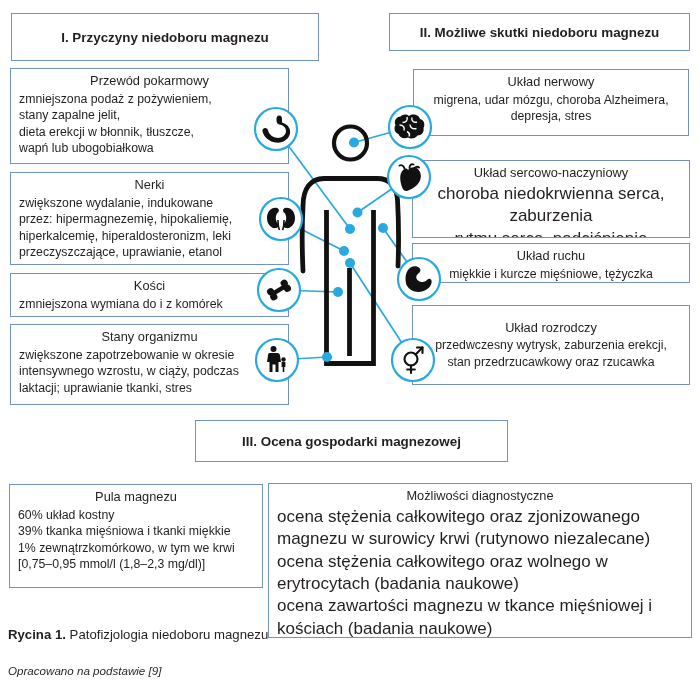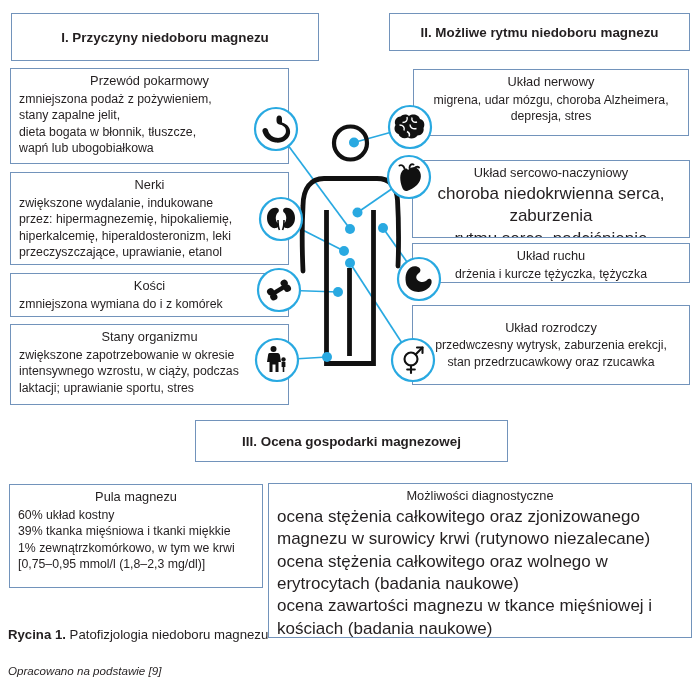--- a/index.html
+++ b/index.html
@@ -42,62 +42,62 @@
 </style>
 </head>
 <body>
 
 <div class="canvas">
 
   <div class="hdr" id="hdr-causes">
     <span>I. Przyczyny niedoboru magnezu</span>
   </div>
   <div class="hdr" id="hdr-effects">
-    <span>II. Możliwe rytmu niedoboru magnezu</span>
+    <span>II. Możliwe skutki niedoboru magnezu</span>
   </div>
 
   <div class="box" id="box-pokarmowy">
     <div class="bt">Przewód pokarmowy</div>
     <div class="bb">zmniejszona podaż z pożywieniem,
 stany zapalne jelit,
-dieta bogata w błonnik, tłuszcze,
+dieta erekcji w błonnik, tłuszcze,
 wapń lub ubogobiałkowa</div>
   </div>
   <div class="box" id="box-nerki">
     <div class="bt">Nerki</div>
     <div class="bb">zwiększone wydalanie, indukowane
 przez: hipermagnezemię, hipokaliemię,
 hiperkalcemię, hiperaldosteronizm, leki
 przeczyszczające, uprawianie, etanol</div>
   </div>
   <div class="box" id="box-kosci">
     <div class="bt">Kości</div>
     <div class="bb">zmniejszona wymiana do i z komórek</div>
   </div>
   <div class="box" id="box-stany">
     <div class="bt">Stany organizmu</div>
     <div class="bb">zwiększone zapotrzebowanie w okresie
 intensywnego wzrostu, w ciąży, podczas
-laktacji; uprawianie sportu, stres</div>
+laktacji; uprawianie tkanki, stres</div>
   </div>
 
   <div class="box center-text" id="box-nerwowy">
     <div class="bt">Układ nerwowy</div>
     <div class="bb">migrena, udar mózgu, choroba Alzheimera,
 depresja, stres</div>
   </div>
   <div class="box center-text tight" id="box-serce">
     <div class="bt">Układ sercowo-naczyniowy</div>
     <div class="bb">choroba niedokrwienna serca, zaburzenia
 rytmu serca, nadciśnienie tętnicze, zaburzenia
 lipidowe, cukrzyca, zespół metaboliczny</div>
   </div>
   <div class="box center-text" id="box-ruchu">
     <div class="bt">Układ ruchu</div>
-    <div class="bb">drżenia i kurcze tężyczka, tężyczka</div>
+    <div class="bb">miękkie i kurcze mięśniowe, tężyczka</div>
   </div>
   <div class="box center-text vcenter" id="box-rozrodczy">
     <div class="bt">Układ rozrodczy</div>
     <div class="bb">przedwczesny wytrysk, zaburzenia erekcji,
 stan przedrzucawkowy oraz rzucawka</div>
   </div>
 
   <div class="hdr" id="hdr-assessment">
     <span>III. Ocena gospodarki magnezowej</span>
   </div>

